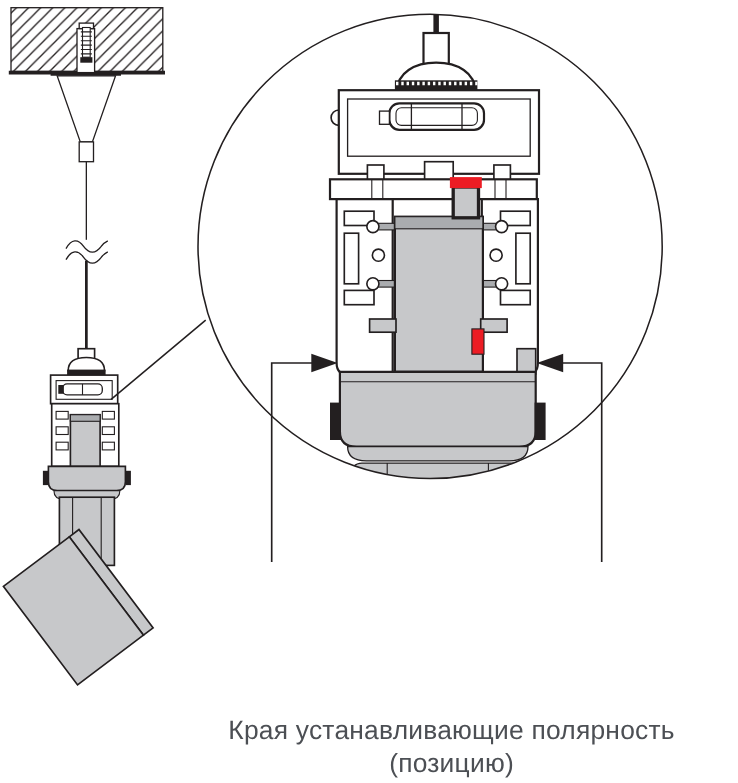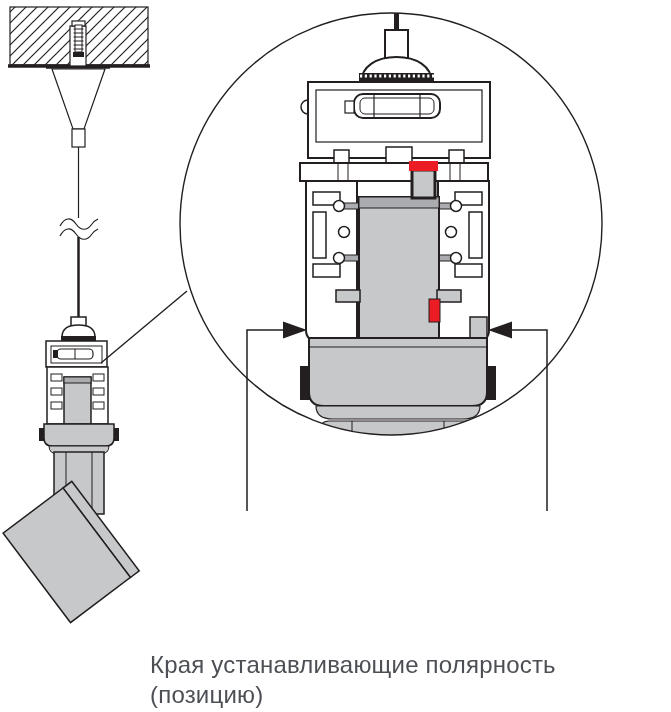--- a/index.html
+++ b/index.html
@@ -5,21 +5,21 @@
   :root{
     --c-outline:#231f20;
     --c-white:#ffffff;
     --c-gray:#c7c8ca;
     --c-gray-dark:#aaacaf;
     --c-red:#ec1c24;
     --c-caption-text:#4c4f54;
   }
   html,body{margin:0;padding:0;background:#fff;}
   .stage{position:relative;width:671px;height:712px;background:var(--c-white);overflow:hidden;
-         font-family:"Liberation Sans","DejaVu Sans",sans-serif;}
+         font-family:"Liberation Sans","DejaVu Sans",sans-serif;text-align:center;}
   svg{position:absolute;left:0;top:0;}
   
   .outline{stroke:var(--c-outline);}
   .no-fill{fill:none;}
   .fill-white{fill:var(--c-white);}
   .fill-gray{fill:var(--c-gray);}
   .fill-gray-dark{fill:var(--c-gray-dark);}
   .fill-black{fill:var(--c-outline);stroke:none;}
   .fill-red{fill:var(--c-red);stroke:none;}
   .fill-red-ol{fill:var(--c-red);stroke:var(--c-outline);stroke-width:1;}

